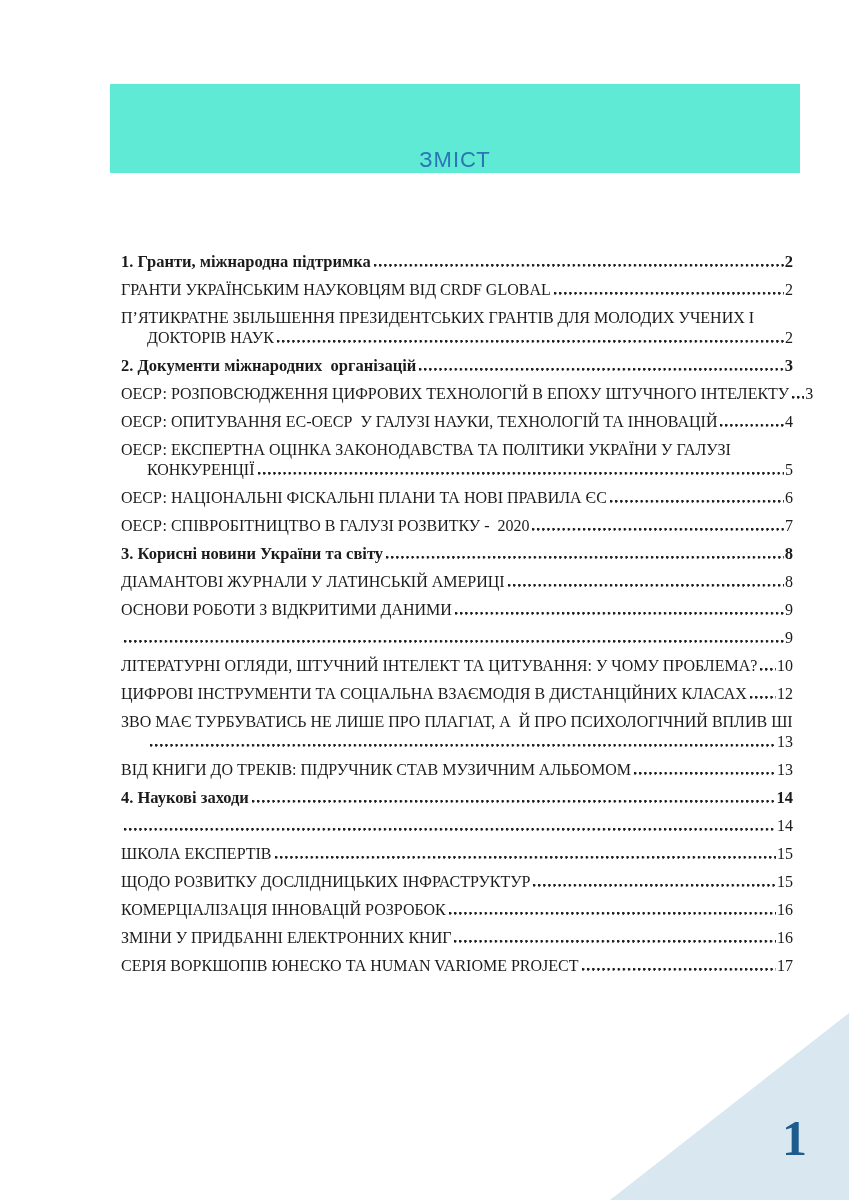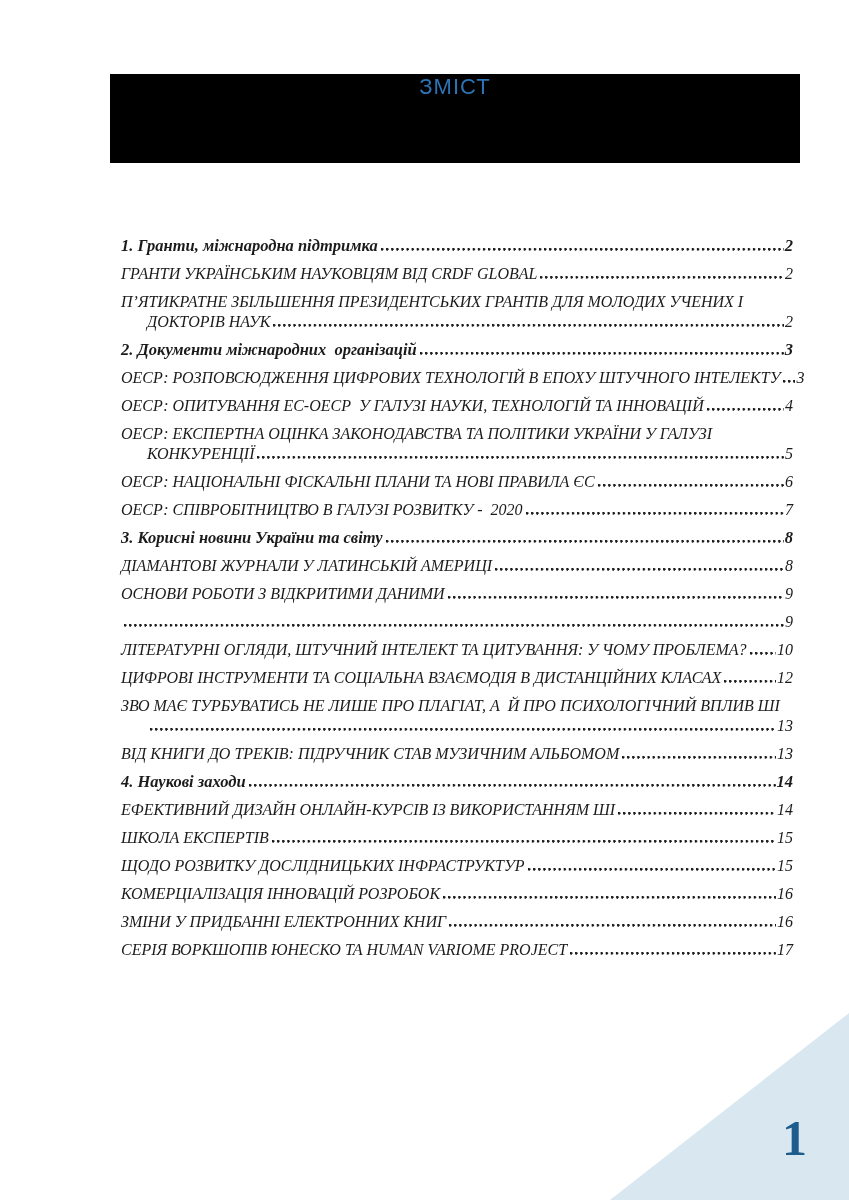--- a/index.html
+++ b/index.html
@@ -9,40 +9,39 @@
     position: relative;
     overflow: hidden;
     font-family: "Liberation Serif", "DejaVu Serif", serif;
     color: #1b1b1b;
   }
   .page { position: absolute; inset: 0; }
 
   
   .title-band {
     position: absolute;
-    left: 110px; top: 74px;
+    left: 110px; top: 84px;
     width: 690px; height: 89px;
-    background: #000000;
-    display: flex; align-items: flex-start; justify-content: center;
+    background: #5eead4;
+    display: flex; align-items: flex-end; justify-content: center;
   }
   .title-band h1 {
     margin: 0;
     font-family: "Liberation Sans", "DejaVu Sans", sans-serif;
     font-weight: 400;
     font-size: 22px;
     letter-spacing: 1px;
     color: #2c74b5;
   }
 
   
   .toc {
     position: absolute;
-    left: 121px; top: 236px;
+    left: 121px; top: 252px;
     width: 672px;
-    font-style: italic;
   }
   .entry { margin: 0 0 8px 0; }
   .row {
     display: flex;
     height: 20px;
     line-height: 20px;
     font-size: 16px;
     white-space: pre;
   }
   .row span { white-space: pre; }
@@ -139,21 +138,21 @@
         <div class="row"><span class="txt">ЗВО МАЄ ТУРБУВАТИСЬ НЕ ЛИШЕ ПРО ПЛАГІАТ, А  Й ПРО ПСИХОЛОГІЧНИЙ ВПЛИВ ШІ</span></div>
         <div class="row cont"><span class="txt"></span><span class="leader"></span><span class="pg">13</span></div>
       </div>
       <div class="entry">
         <div class="row"><span class="txt">ВІД КНИГИ ДО ТРЕКІВ: ПІДРУЧНИК СТАВ МУЗИЧНИМ АЛЬБОМОМ</span><span class="leader"></span><span class="pg">13</span></div>
       </div>
       <div class="entry heading">
         <div class="row"><span class="txt">4. Наукові заходи</span><span class="leader"></span><span class="pg">14</span></div>
       </div>
       <div class="entry">
-        <div class="row"><span class="txt">ЕФЕКТИВНИЙ ДИЗАЙН ОНЛАЙН-КУРСІВ ІЗ ВИКОРИСТАННЯМ ШІ</span><span class="leader"></span><span class="pg">14</span></div>
+        <div class="row"><span class="leader"></span><span class="pg">14</span></div>
       </div>
       <div class="entry">
         <div class="row"><span class="txt">ШКОЛА ЕКСПЕРТІВ</span><span class="leader"></span><span class="pg">15</span></div>
       </div>
       <div class="entry">
         <div class="row"><span class="txt">ЩОДО РОЗВИТКУ ДОСЛІДНИЦЬКИХ ІНФРАСТРУКТУР</span><span class="leader"></span><span class="pg">15</span></div>
       </div>
       <div class="entry">
         <div class="row"><span class="txt">КОМЕРЦІАЛІЗАЦІЯ ІННОВАЦІЙ РОЗРОБОК</span><span class="leader"></span><span class="pg">16</span></div>
       </div>

